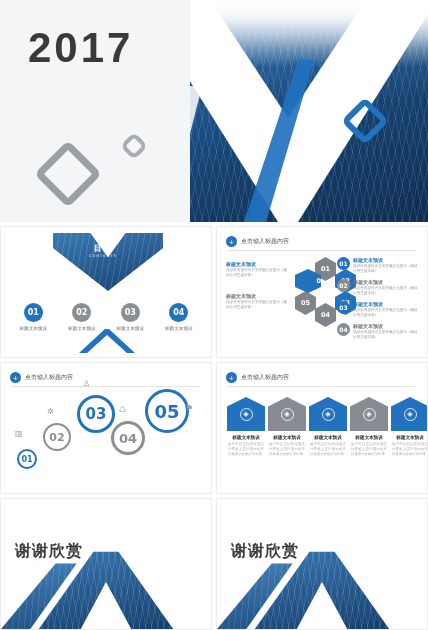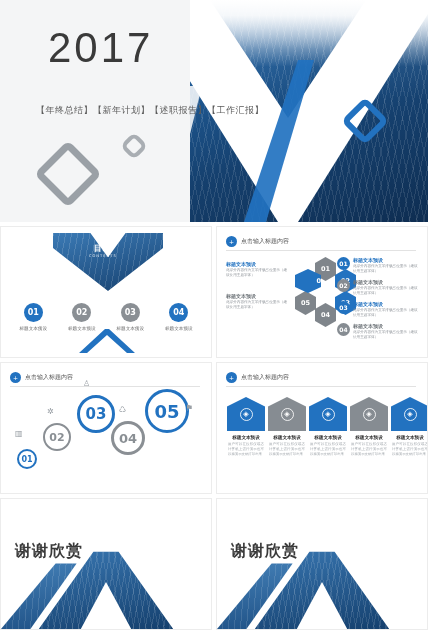--- a/index.html
+++ b/index.html
@@ -46,22 +46,22 @@
   .chev-outer {
     position: absolute; left: 0; top: 0; width: 280px; height: 222px;
   }
   .deco-diamond {
     position: absolute;
     border-style: solid;
     transform: rotate(45deg);
     border-radius: 7px;
   }
   .title-year {
-    position: absolute; left: 48px; top: 24px;
-    font-size: 42px; font-weight: normal; color: #3a3a3a;
+    position: absolute; left: 28px; top: 24px;
+    font-size: 42px; font-weight: bold; color: #3a3a3a;
     letter-spacing: 3px;
     font-family: "Liberation Sans", sans-serif;
   }
   .title-main {
     position: absolute; left: 30px; top: 72px;
     font-size: 20px; font-weight: bold; color: #1f5fae;
     letter-spacing: 1px;
   }
   .title-sub {
     position: absolute; left: 36px; top: 104px;
@@ -225,21 +225,20 @@
 
     <svg style="position:absolute;left:0;top:0" width="190" height="222" viewBox="0 0 190 222">
       <rect x="0" y="0" width="190" height="222" fill="#f4f5f6"></rect>
     </svg>
 
     <div class="deco-diamond" style="left:44px; top:150px; width:48px; height:48px; border-width:7px; border-color:#9aa0a6;"></div>
     <div class="deco-diamond" style="left:124px; top:136px; width:20px; height:20px; border-width:4px; border-color:#a9aeb3;"></div>
     <div class="deco-diamond" style="left:348px; top:104px; width:34px; height:34px; border-width:6px; border-color:#2272c0;"></div>
 
     <div class="title-year">2017</div>
-    <div class="title-sub">【年终总结】【新年计划】【述职报告】【工作汇报】</div>
   </div>
 
   <div class="grid">
 
     <div class="slide">
       <div class="cat-photo">
           <div class="inner"></div>
         </div>
       <div class="cat-label">
         <span>目录</span>

